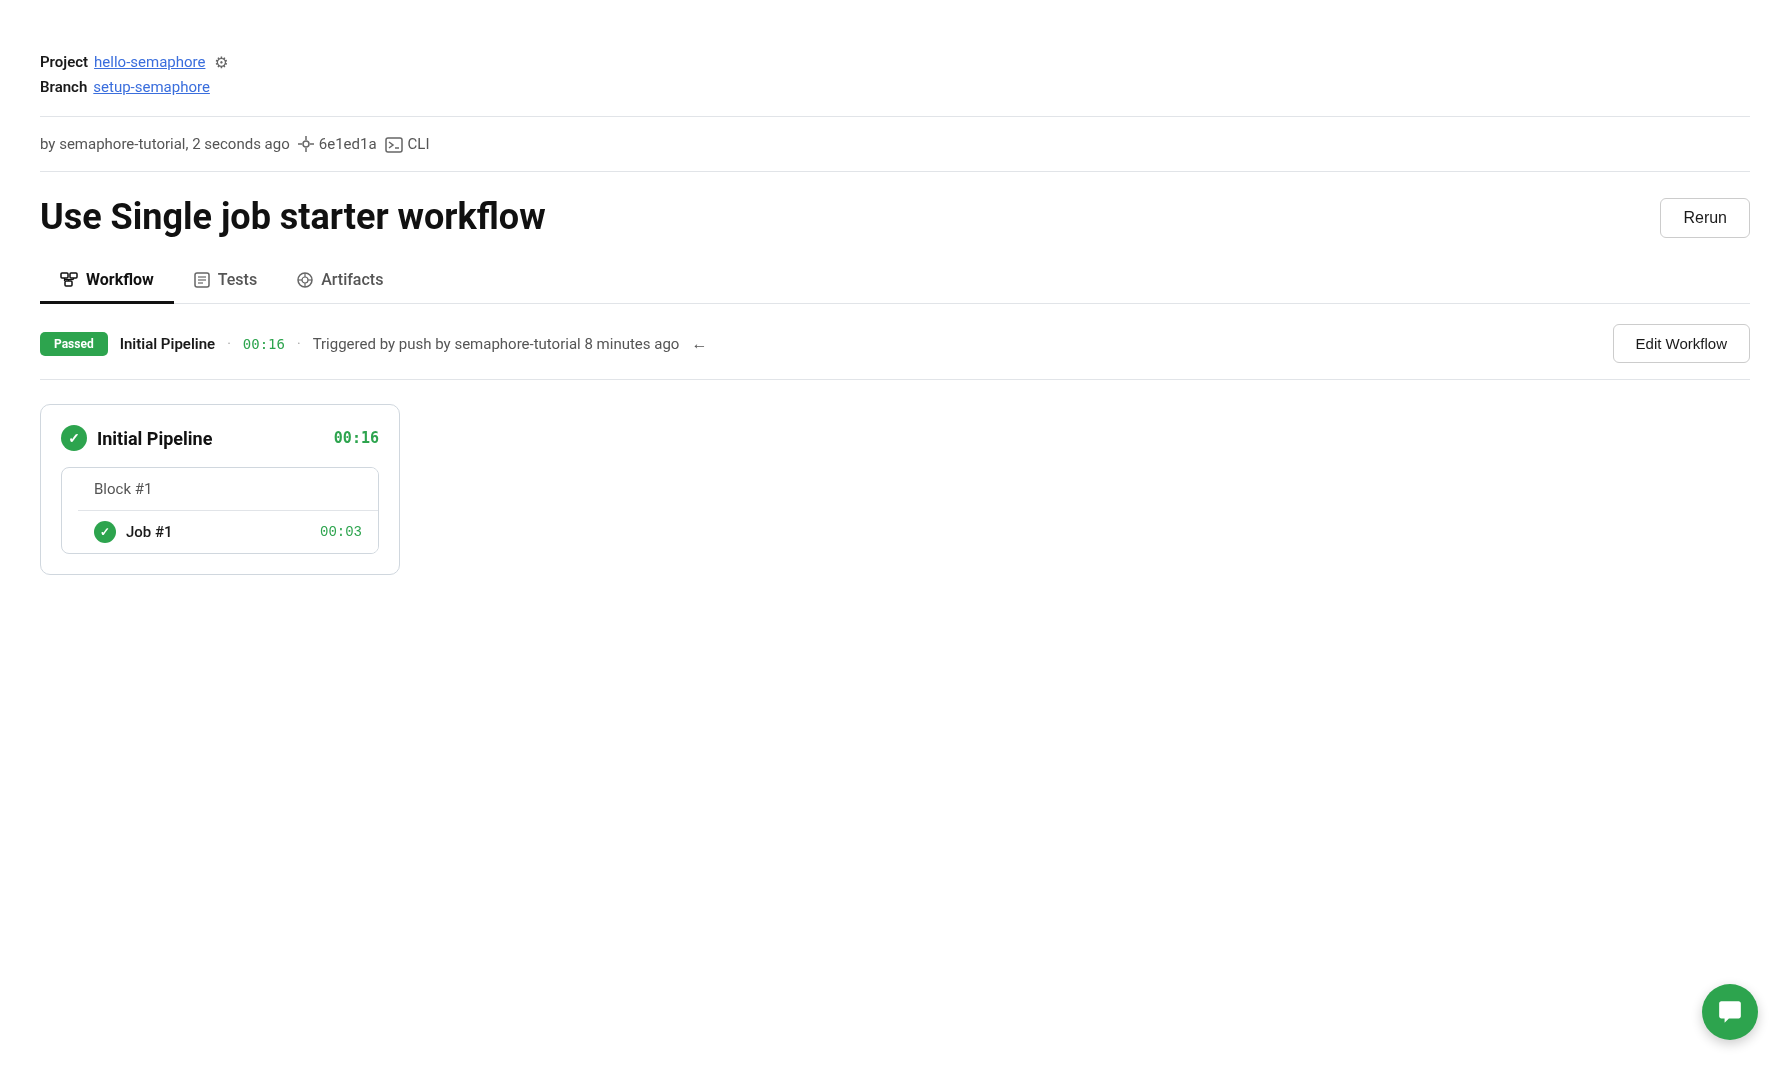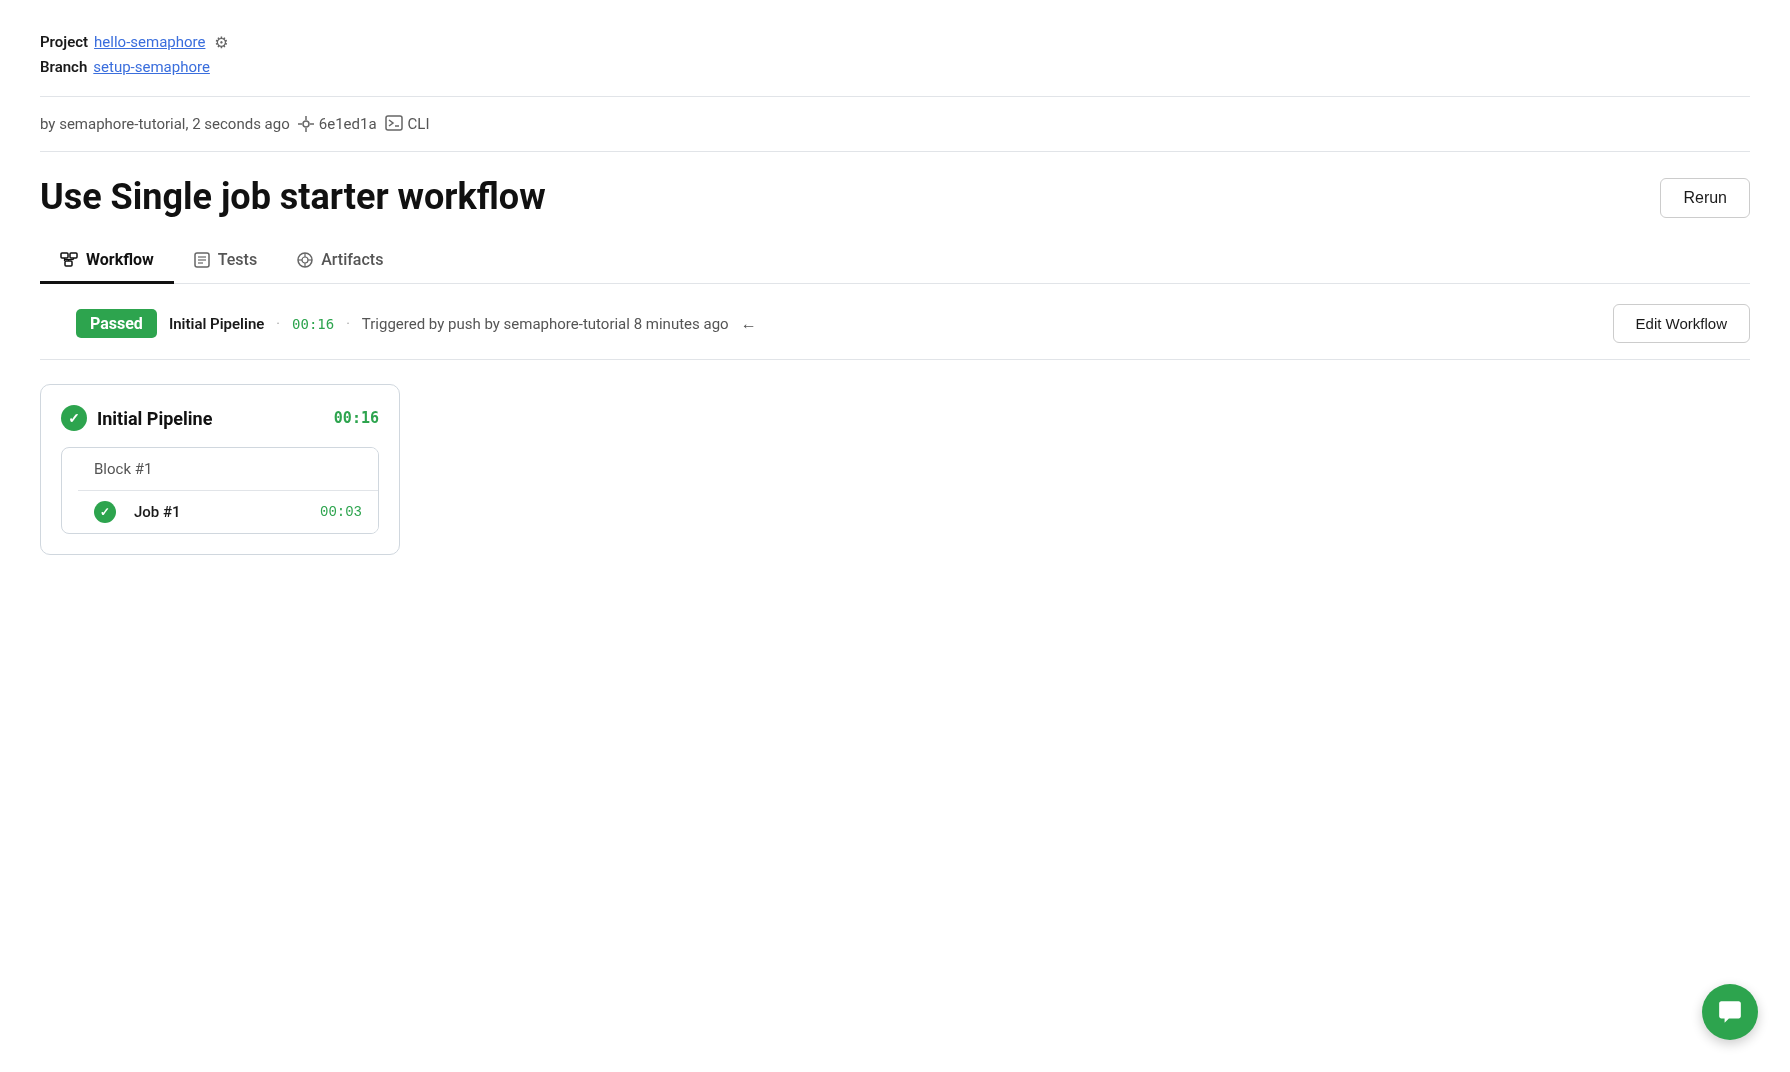--- a/index.html
+++ b/index.html
@@ -14,20 +14,21 @@
       padding: 32px 40px;
     }
 
     
     .project-branch {
       display: flex;
       flex-direction: column;
       gap: 6px;
       padding-bottom: 20px;
       border-bottom: 1px solid #e1e4e8;
+      margin-top: 20px;
     }
     .meta-line {
       display: flex;
       align-items: center;
       gap: 6px;
       font-size: 15px;
     }
     .meta-line .label {
       font-weight: 600;
       color: #1a1a1a;
@@ -63,21 +64,21 @@
       align-items: center;
       gap: 5px;
       color: #555;
     }
     .commit-hash .hash-icon {
       display: inline-flex;
       align-items: center;
     }
     .cli-badge {
       display: flex;
-      align-items: flex-start;
+      align-items: flex-end;
       gap: 5px;
       color: #555;
     }
 
     
     .title-row {
       display: flex;
       align-items: flex-end;
       justify-content: space-between;
       padding: 24px 0 20px;
@@ -142,24 +143,23 @@
       display: flex;
       align-items: center;
       gap: 12px;
       font-size: 15px;
       color: #555;
     }
     .passed-badge {
       background: #2da44e;
       color: #fff;
       font-weight: 700;
-      font-size: 16px;
+      font-size: 12px;
       padding: 5px 14px;
       border-radius: 5px;
-      margin-left: 36px;
     }
     .pipeline-name {
       font-weight: 600;
       color: #1a1a1a;
       font-size: 15px;
     }
     .pipeline-time {
       color: #2da44e;
       font-family: monospace;
       font-size: 14px;
@@ -265,21 +265,20 @@
       color: white;
       font-size: 12px;
       font-weight: 700;
       flex-shrink: 0;
     }
     .job-name {
       font-size: 15px;
       color: #1a1a1a;
       font-weight: 500;
       flex: 1;
-      margin-left: 8px;
     }
     .job-time {
       color: #2da44e;
       font-family: Liberation Mono, monospace;
       font-size: 14px;
     }
 
     
     .chat-button {
       position: fixed;

